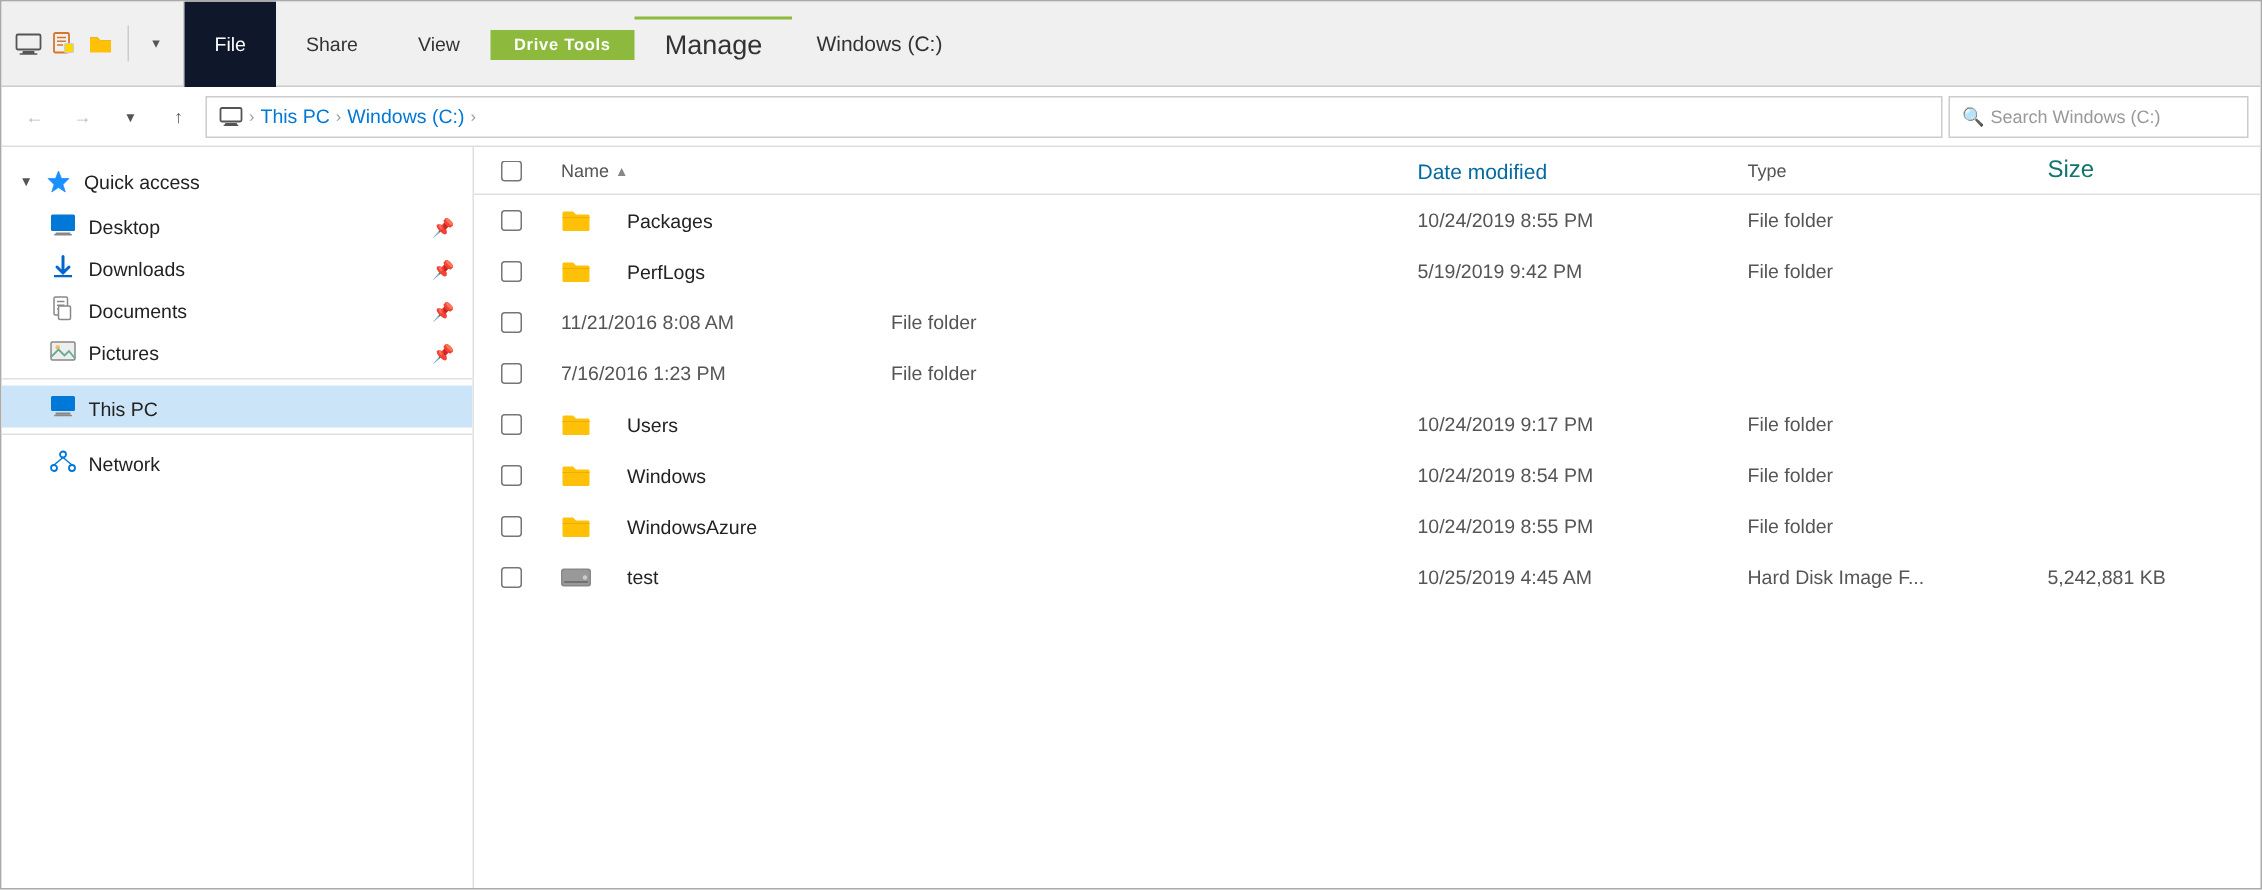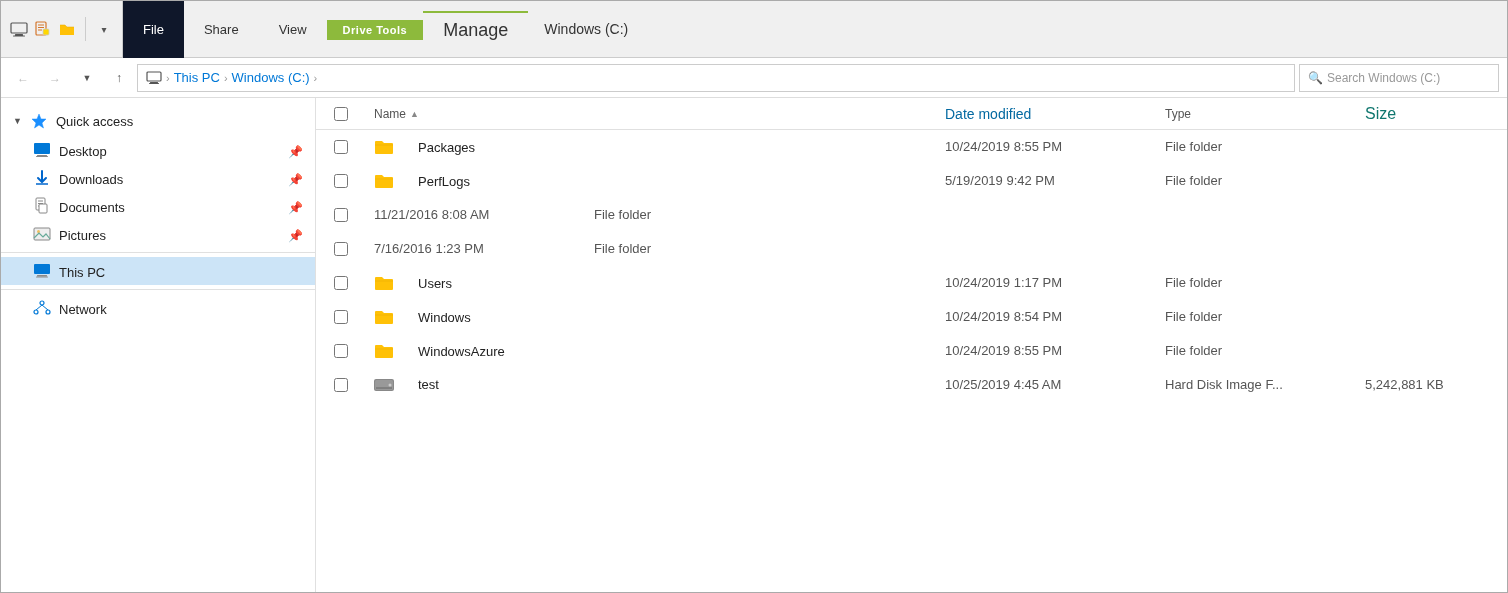--- a/index.html
+++ b/index.html
@@ -539,21 +539,21 @@
     <div class="col-checkbox">
       <input type="checkbox" style="width: 14px; height: 14px;">
     </div>
     <div class="file-name-cell">
       <svg width="20" height="17" viewBox="0 0 20 17">
         <path d="M1 5 L1 15 Q1 16 2 16 L18 16 Q19 16 19 15 L19 6 Q19 5 18 5 L10 5 L8 3 L2 3 Q1 3 1 4 Z" fill="#ffc107"></path>
         <path d="M1 7 L19 7" stroke="#e6a800" stroke-width="0.5" fill="none"></path>
       </svg>
       <span>Users</span>
     </div>
-    <div class="file-date-cell">10/24/2019 1:17 PM</div>
+    <div class="file-date-cell">10/24/2019 9:17 PM</div>
     <div class="file-type-cell">File folder</div>
     <div class="file-size-cell"></div>
   </div>
         <div class="file-row">
     <div class="col-checkbox">
       <input type="checkbox" style="width: 14px; height: 14px;">
     </div>
     <div class="file-name-cell">
       <svg width="20" height="17" viewBox="0 0 20 17">
         <path d="M1 5 L1 15 Q1 16 2 16 L18 16 Q19 16 19 15 L19 6 Q19 5 18 5 L10 5 L8 3 L2 3 Q1 3 1 4 Z" fill="#ffc107"></path>

